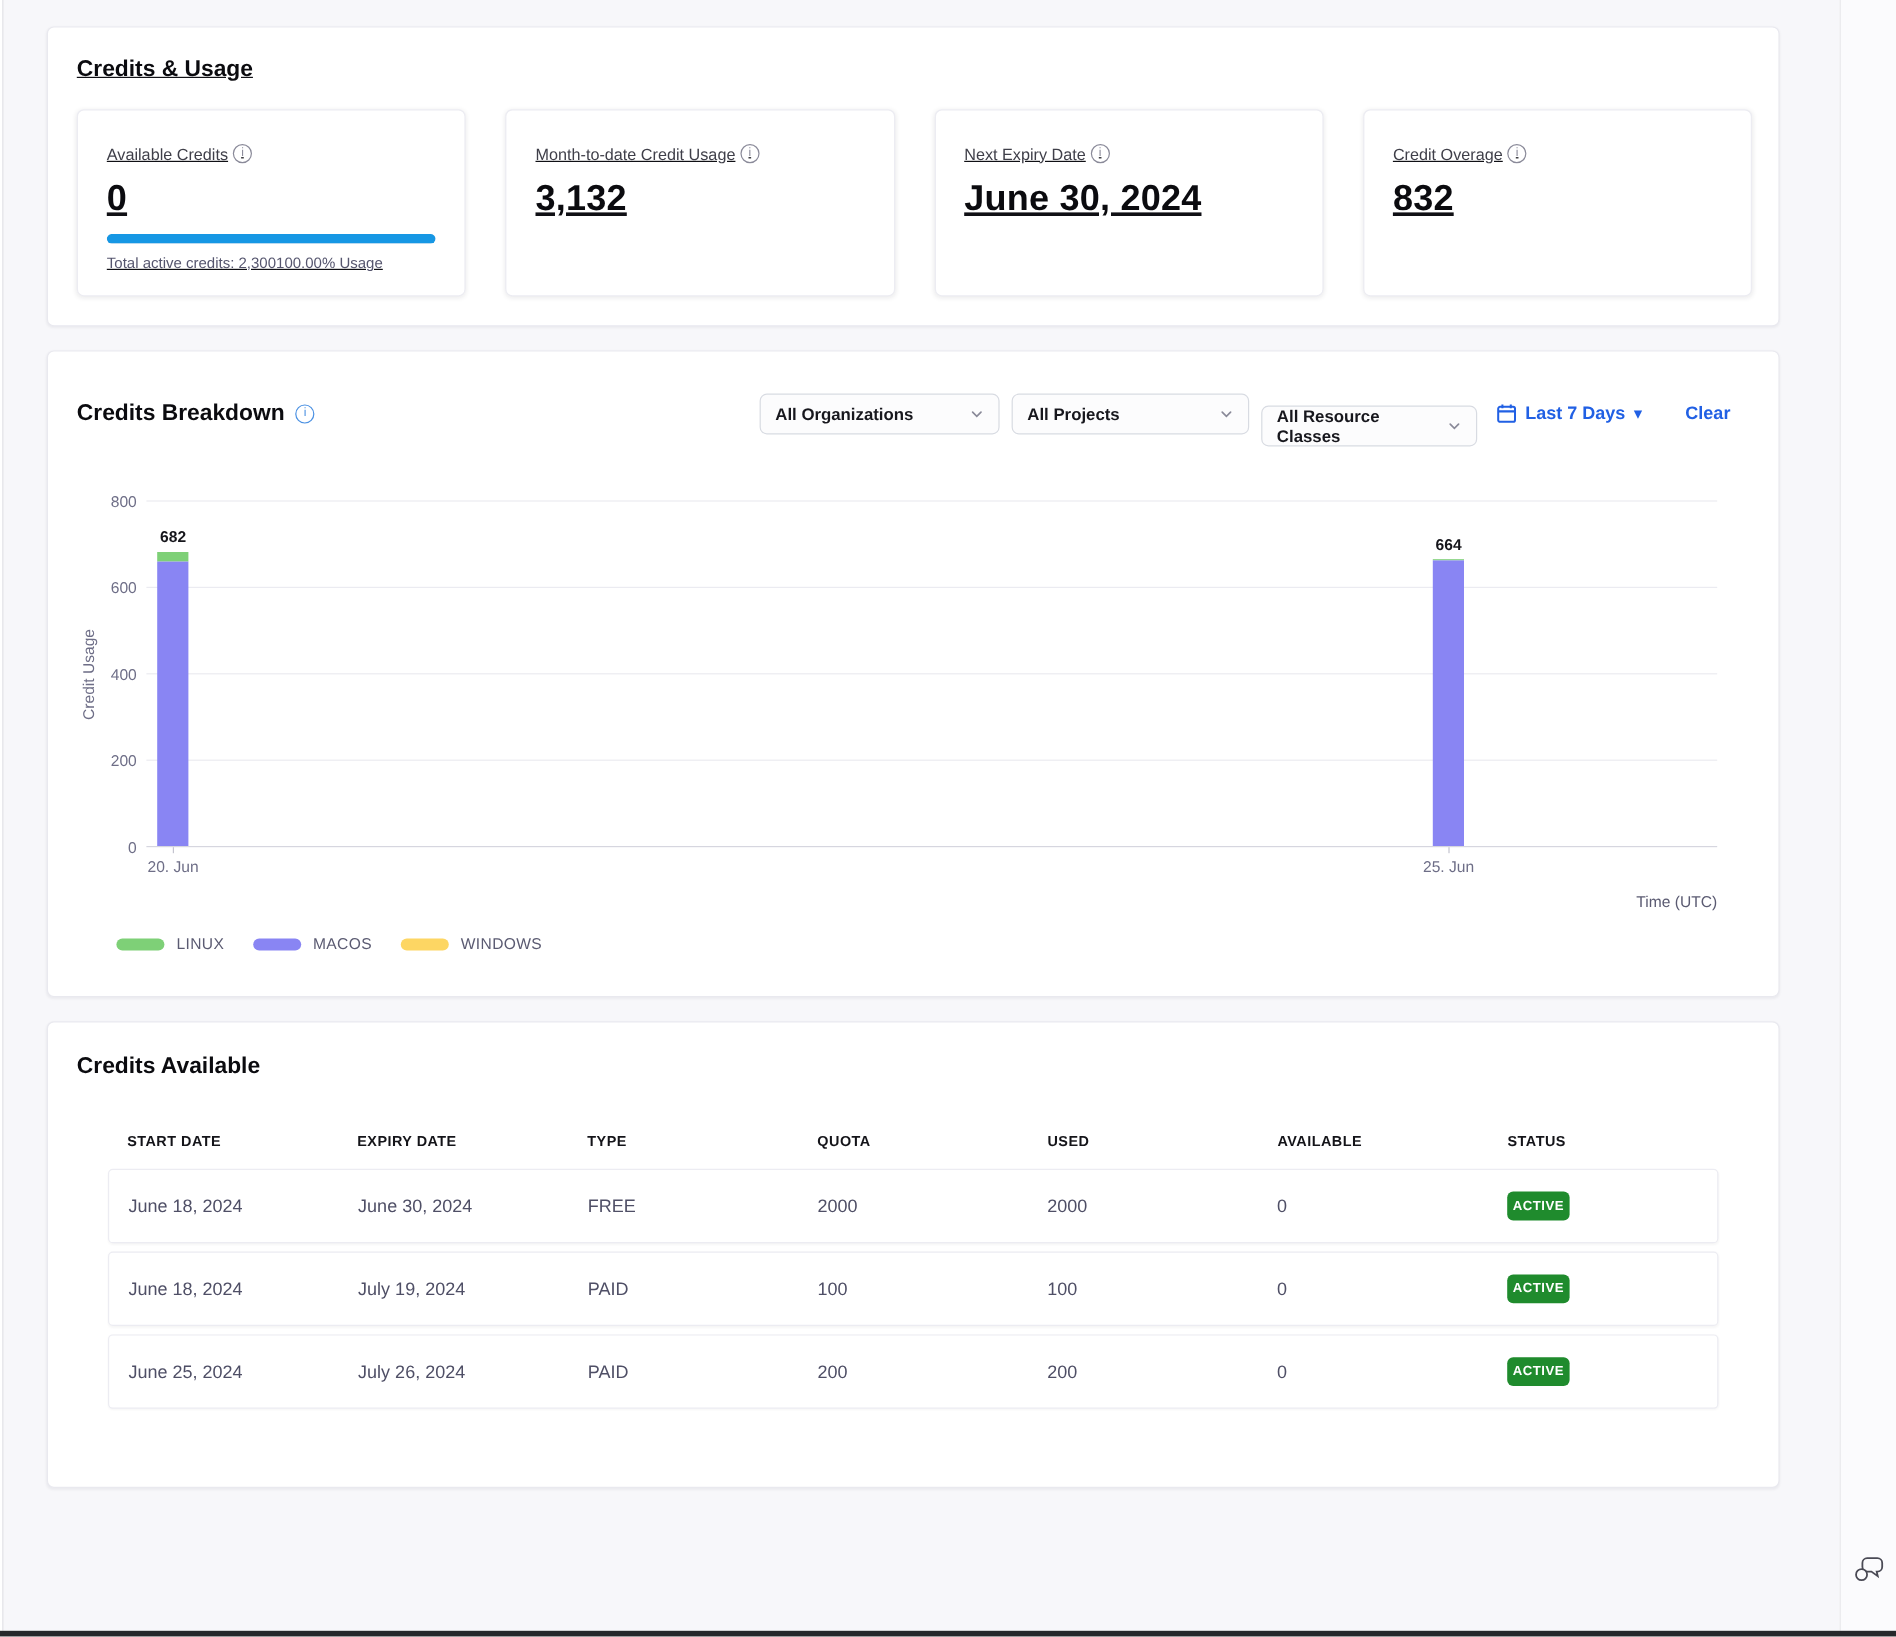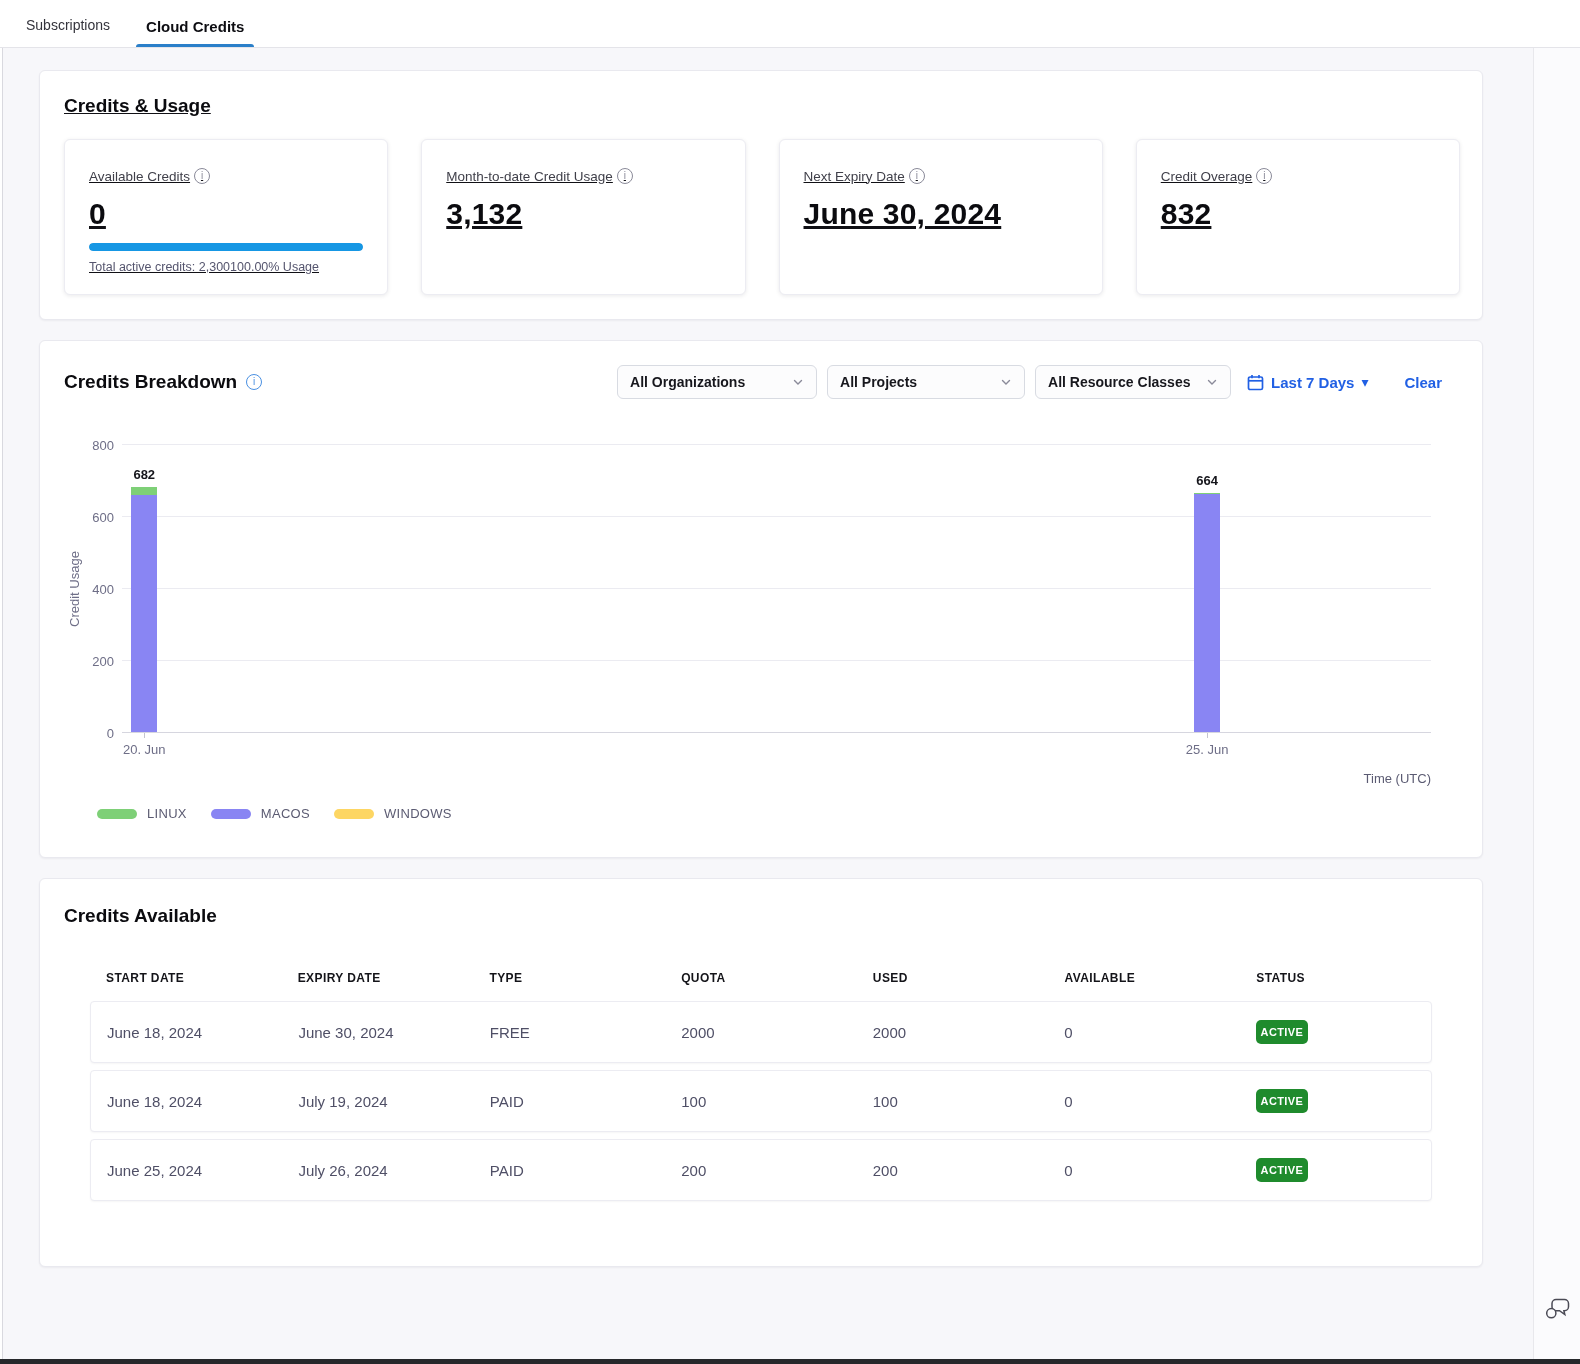--- a/index.html
+++ b/index.html
@@ -37,21 +37,21 @@
   .progress { height:8px; background:#e4e4ea; border-radius:4px; margin-top:12px; overflow:hidden; }
   .progress-fill { height:100%; border-radius:4px; }
   .stat-foot { display:flex; margin-top:9px; font-size:12.5px; color:#55556e; }
 
   
   .panel-breakdown { padding:24px 24px 36px 24px; }
   .bd-header { display:flex; align-items:center; justify-content:space-between; }
   .bd-title { display:flex; align-items:center; gap:9px; }
   .filters { display:flex; align-items:center; gap:10px; }
   .dropdown { height:34px; background:#fcfcfd; border:1px solid #d8dbe2; border-radius:6px; display:flex; align-items:center; justify-content:space-between; padding:0 12px; font-size:14px; font-weight:bold; color:#17171d; cursor:pointer; }
-  .dd-org { width:200px; } .dd-proj { width:198px; } .dd-rc { width:196px; }
+  .dd-org { width:200px; } .dd-proj { width:198px; } .dd-rc { width:180px;margin-top:21px; }
   .date-range { display:flex; align-items:center; gap:7px; color:#2160e4; font-size:15px; font-weight:bold; margin-left:6px; cursor:pointer; }
   .caret-down { font-size:11px; color:#2160e4; }
   .caret-down::before { content:"▾"; font-size:14px; }
   .clear-link { color:#2160e4; font-size:15px; font-weight:bold; margin-left:26px; margin-right:16px; cursor:pointer; }
 
   
   .chart-row { display:flex; margin-top:46px; }
   .y-title { writing-mode:vertical-rl; transform:rotate(180deg); font-size:13px; color:#6e6e87; height:288px; display:flex; align-items:center; justify-content:center; width:20px; }
   .y-axis { width:38px; position:relative; height:288px; flex:0 0 auto; }
   .ytick { position:absolute; right:8px; transform:translateY(50%); font-size:13px; color:#6e6e87; }
@@ -80,27 +80,20 @@
   .badge { display:inline-block; background:#1f8b2d; color:#fff; font-size:11px; font-weight:bold; letter-spacing:0.4px; padding:6px 5px; border-radius:5px; }
 
   
   .bottom-bar { height:5px; background:#26282b; flex:0 0 auto; }
 </style>
 </head>
 <body>
 
 <div class="page">
 
-  <header class="topbar">
-    <div class="tab">Subscriptions</div>
-    <div class="tab active">
-      <span>Cloud Credits</span>
-      <div class="underline"></div>
-    </div>
-  </header>
 
   <div class="body-row">
     <div class="left-strip"></div>
 
     <main class="content">
 
       <section class="panel panel-usage">
         <h2>Credits &amp; Usage</h2>
         <div class="stat-grid">
 

